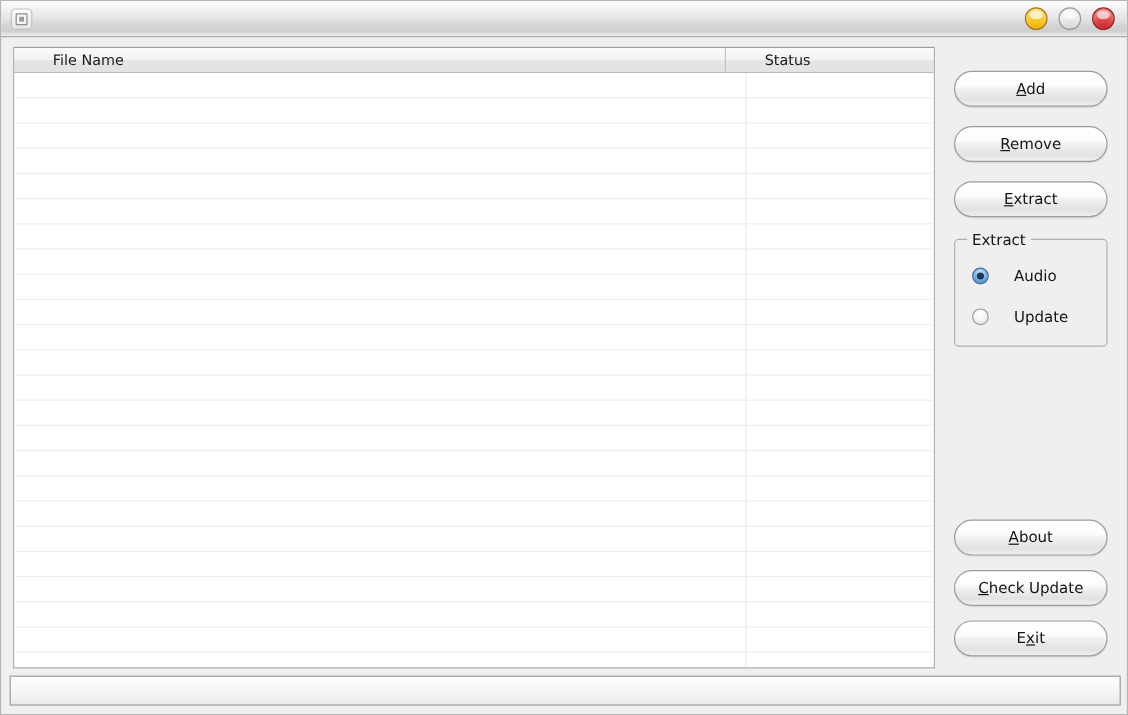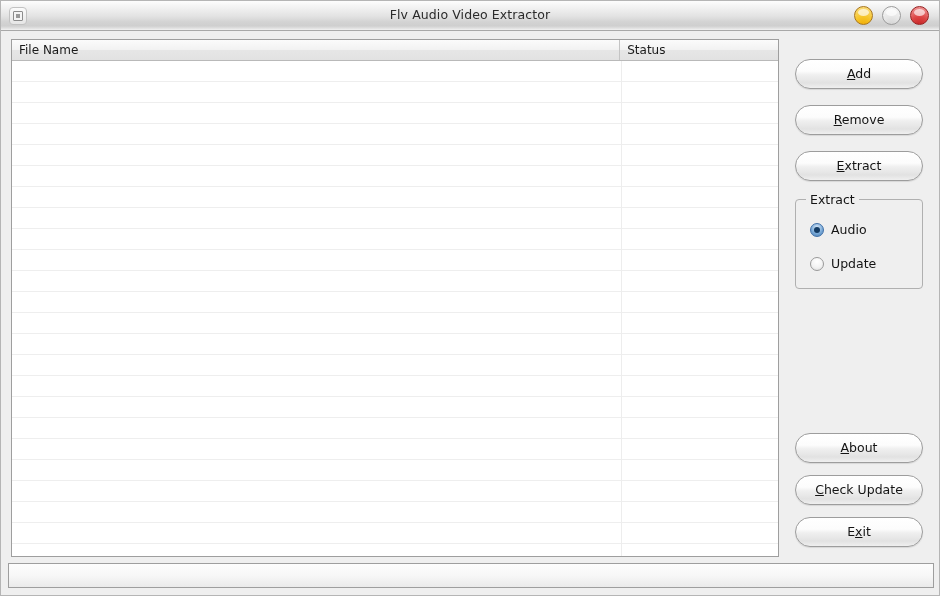--- a/index.html
+++ b/index.html
@@ -140,20 +140,21 @@
     height: 100%;
     display: flex;
     align-items: center;
     padding-left: 7px;
     font-size: 12px;
     color: #1a1a1a;
     box-sizing: border-box;
     border-right: 1px solid #c4c4c4;
     overflow: hidden;
     white-space: nowrap;
+    margin-left: 25px;
   }
   .col-head.filename { width: 609px; }
   .col-head.status { width: 158px; border-right: none; text-align: right; }
 
   #list-body {
     position: absolute;
     left: 0; top: 21px; right: 0; bottom: 0;
     background: #ffffff;
     overflow: hidden;
   }
@@ -231,21 +232,21 @@
     background: #efefef;
     font-size: 12.5px;
     color: #141414;
     white-space: nowrap;
   }
   .radio-row {
     position: absolute;
     left: 14px;
     display: flex;
     align-items: center;
-    gap: 7px;
+    gap: 21px;
     white-space: nowrap;
   }
   #radio-audio { top: 22px; }
   #radio-video { top: 56px; }
   .radio-mark {
     width: 14px; height: 14px;
     border-radius: 50%;
     box-sizing: border-box;
     position: relative;
     flex: 0 0 auto;
@@ -296,21 +297,20 @@
 </style>
 </head>
 <body>
 
 <div id="window">
 
   <div id="titlebar">
     <div id="window-icon">
       <div class="glyph"></div>
     </div>
-    <div id="title-text">Flv Audio Video Extractor</div>
     <div class="win-btns">
       <div class="win-btn minimize"></div>
       <div class="win-btn maximize"></div>
       <div class="win-btn close"></div>
     </div>
   </div>
 
   <div id="list-frame">
     <div id="list-header">
       <div class="col-head filename">File Name</div>

